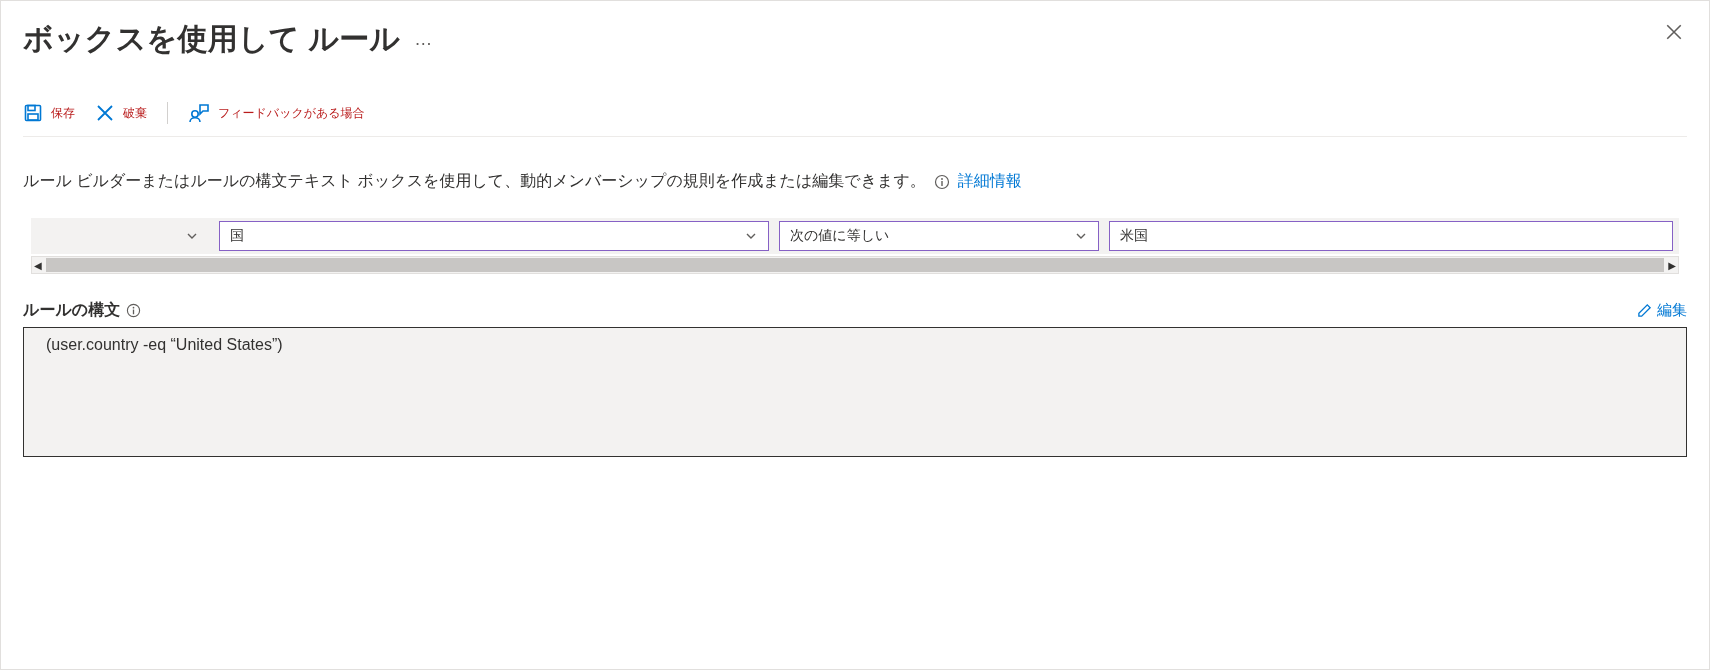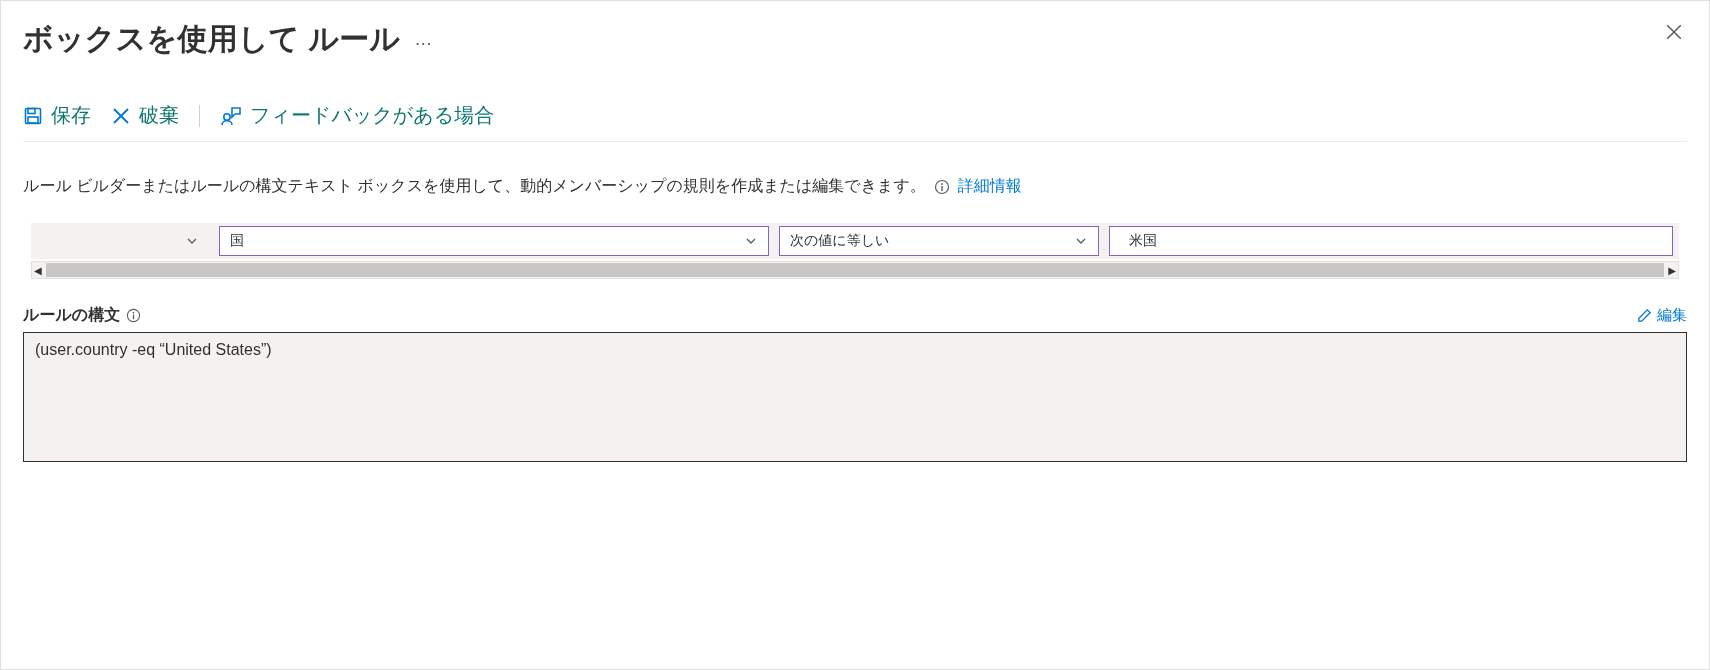--- a/index.html
+++ b/index.html
@@ -41,23 +41,23 @@
     align-items: center;
     gap: 20px;
     margin-top: 42px;
     padding-bottom: 12px;
     border-bottom: 1px solid #edebe9;
   }
   .toolbar-item {
     display: flex;
     align-items: center;
     gap: 8px;
-    color: #0f766e;
-    cursor: pointer;
-    font-size: 20px;
+    color: #b91c1c;
+    cursor: pointer;
+    font-size: 12px;
   }
   .toolbar-item .ico { color: #0078d4; display: inline-flex; }
   .toolbar-sep {
     width: 1px;
     height: 22px;
     background: #d2d0ce;
   }
   .tabs { margin-top: 20px; }
   .tab {
     display: inline-block;
@@ -117,21 +117,21 @@
     cursor: pointer;
   }
   .dd.property { flex: 0 0 550px; }
   .dd.operator { flex: 0 0 320px; }
   .txt {
     height: 30px;
     border: 1px solid #8661c5;
     background: #fff;
     display: flex;
     align-items: center;
-    padding: 0 19px;
+    padding: 0 10px;
     flex: 1;
   }
   .chev { color: #605e5c; display: inline-flex; }
   .hscroll {
     height: 18px;
     background: #f3f2f1;
     border: 1px solid #e1dfdd;
     display: flex;
     align-items: center;
     justify-content: space-between;
@@ -180,21 +180,21 @@
     gap: 5px;
     cursor: pointer;
     font-size: 15px;
     justify-content: center;
   }
   .syntax-box {
     margin-top: 6px;
     border: 1px solid #323130;
     background: #f3f2f1;
     height: 130px;
-    padding: 8px 11px;
+    padding: 8px 22px;
     font-size: 16px;
     color: #323130;
   }
   svg { display: block; }
 </style>
 </head>
 <body>
 
 <div class="pane">
 

